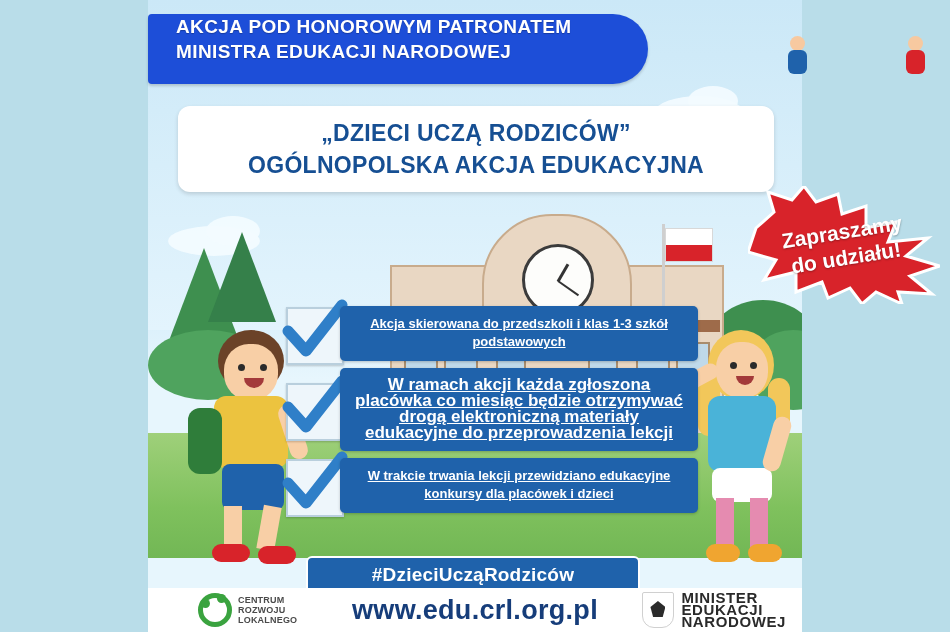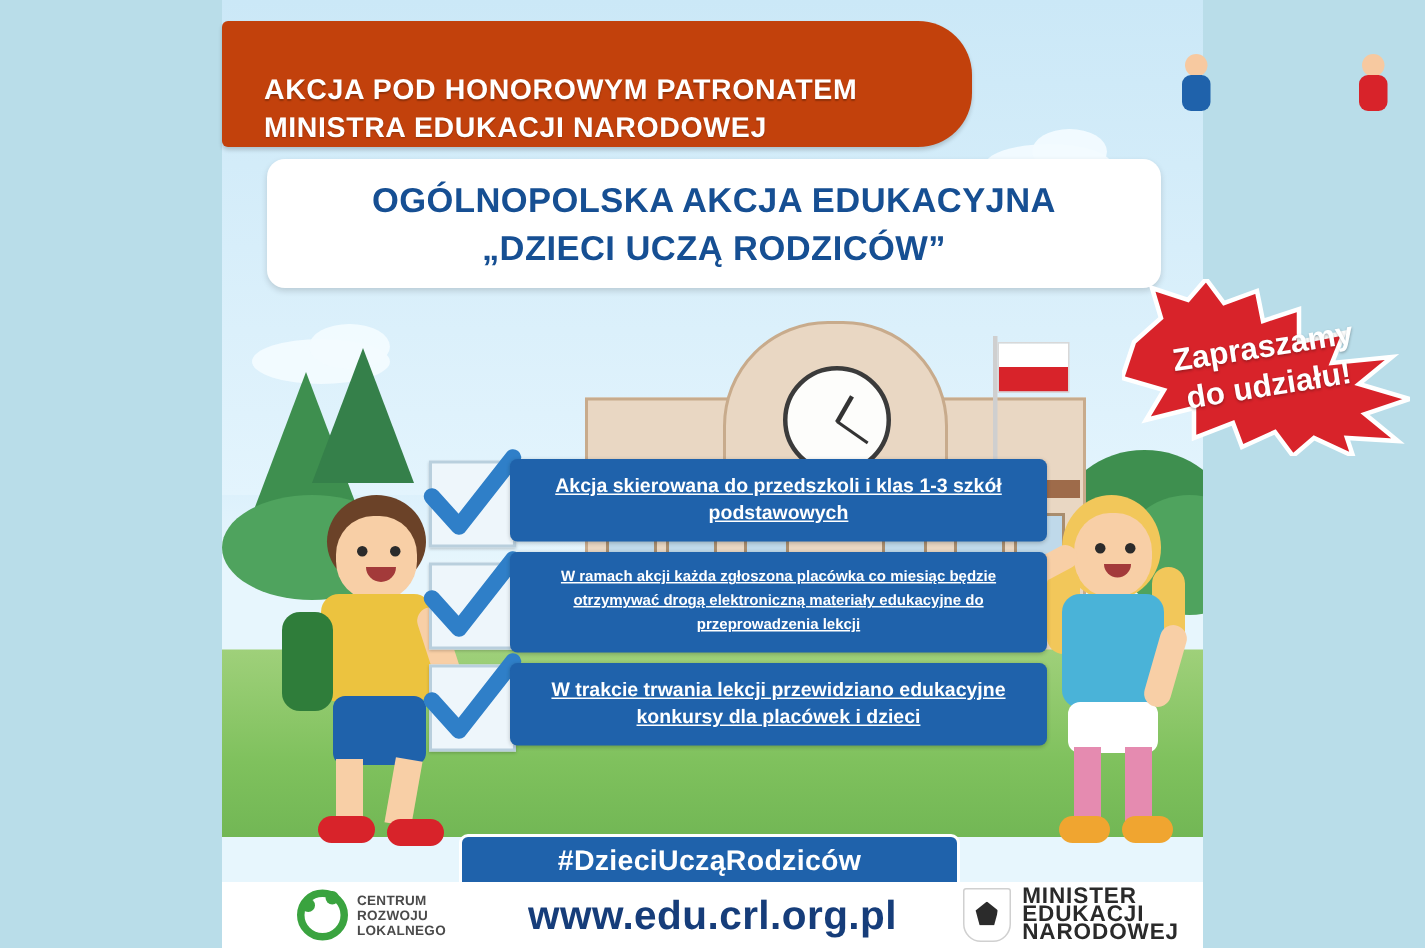--- a/index.html
+++ b/index.html
@@ -50,27 +50,27 @@
   }
   .path {
     position: absolute;
     left: 0; bottom: 74px; width: 100%; height: 58px;
     background: #cfd5cf;
   }
   
   .ribbon {
     position: absolute;
     left: 148px; top: 14px;
-    width: 500px; height: 84px;
-    background: #c2410c;
+    width: 500px; height: 70px;
+    background: #1d4ed8;
     border-radius: 4px 36px 36px 4px;
     box-shadow: 0 2px 3px rgba(0,0,0,.18);
     display: flex;
     flex-direction: column;
-    justify-content: flex-end;
+    justify-content: flex-start;
     padding-left: 28px;
     box-sizing: border-box;
   }
   .ribbon div {
     color: #ffffff;
     font-weight: bold;
     font-size: 19px;
     letter-spacing: .4px;
     line-height: 25px;
     text-shadow: 0 1px 1px rgba(0,0,0,.25);
@@ -250,21 +250,21 @@
   }
   .ck-card p {
     margin: 0;
     color: #ffffff;
     font-weight: bold;
     text-align: center;
     font-size: 13px;
     line-height: 18px;
     text-decoration: underline;
   }
-  .ck-card.small p { font-size: 10px; line-height: 16px; }
+  .ck-card.small p { font-size: 17px; line-height: 16px; }
   .ck-box {
     position: absolute;
     left: 8px; top: 50%;
     margin-top: -27px;
     width: 54px; height: 54px;
     background: #eef6fb;
     border: 2px solid #b9cfdd;
     box-shadow: 0 1px 2px rgba(0,0,0,.2);
   }
   .ck-box svg { position: absolute; left: -6px; top: -10px; }
@@ -449,22 +449,22 @@
       <div class="head"></div>
         <div class="body" style="background:#1f62ab;"></div>
     </div>
     <div class="kid-fig" style="left:118px;">
       <div class="head"></div>
         <div class="body" style="background:#d8232a;"></div>
     </div>
   </div>
 
   <div class="title-card">
+    <div>„DZIECI UCZĄ RODZICÓW”</div>
     <div>OGÓLNOPOLSKA AKCJA EDUKACYJNA</div>
-    <div>„DZIECI UCZĄ RODZICÓW”</div>
   </div>
 
   <div class="burst">
     <svg viewBox="0 0 192 118" preserveAspectRatio="none" aria-hidden="true">
       <polygon points="8,42 26,26 20,6 44,14 56,0 68,16 90,8 94,28 118,20 118,42 148,36 140,56 180,52 158,70 192,80 162,90 184,108 150,106 154,118 128,106 114,118 102,102 80,112 74,96 48,106 48,86 16,94 28,74 0,66" fill="#d8232a" stroke="#ffffff" stroke-width="3"></polygon>
     </svg>
     <div class="burst-text">
       <div>Zapraszamy</div>
       <div>do udziału!</div>
     </div>

